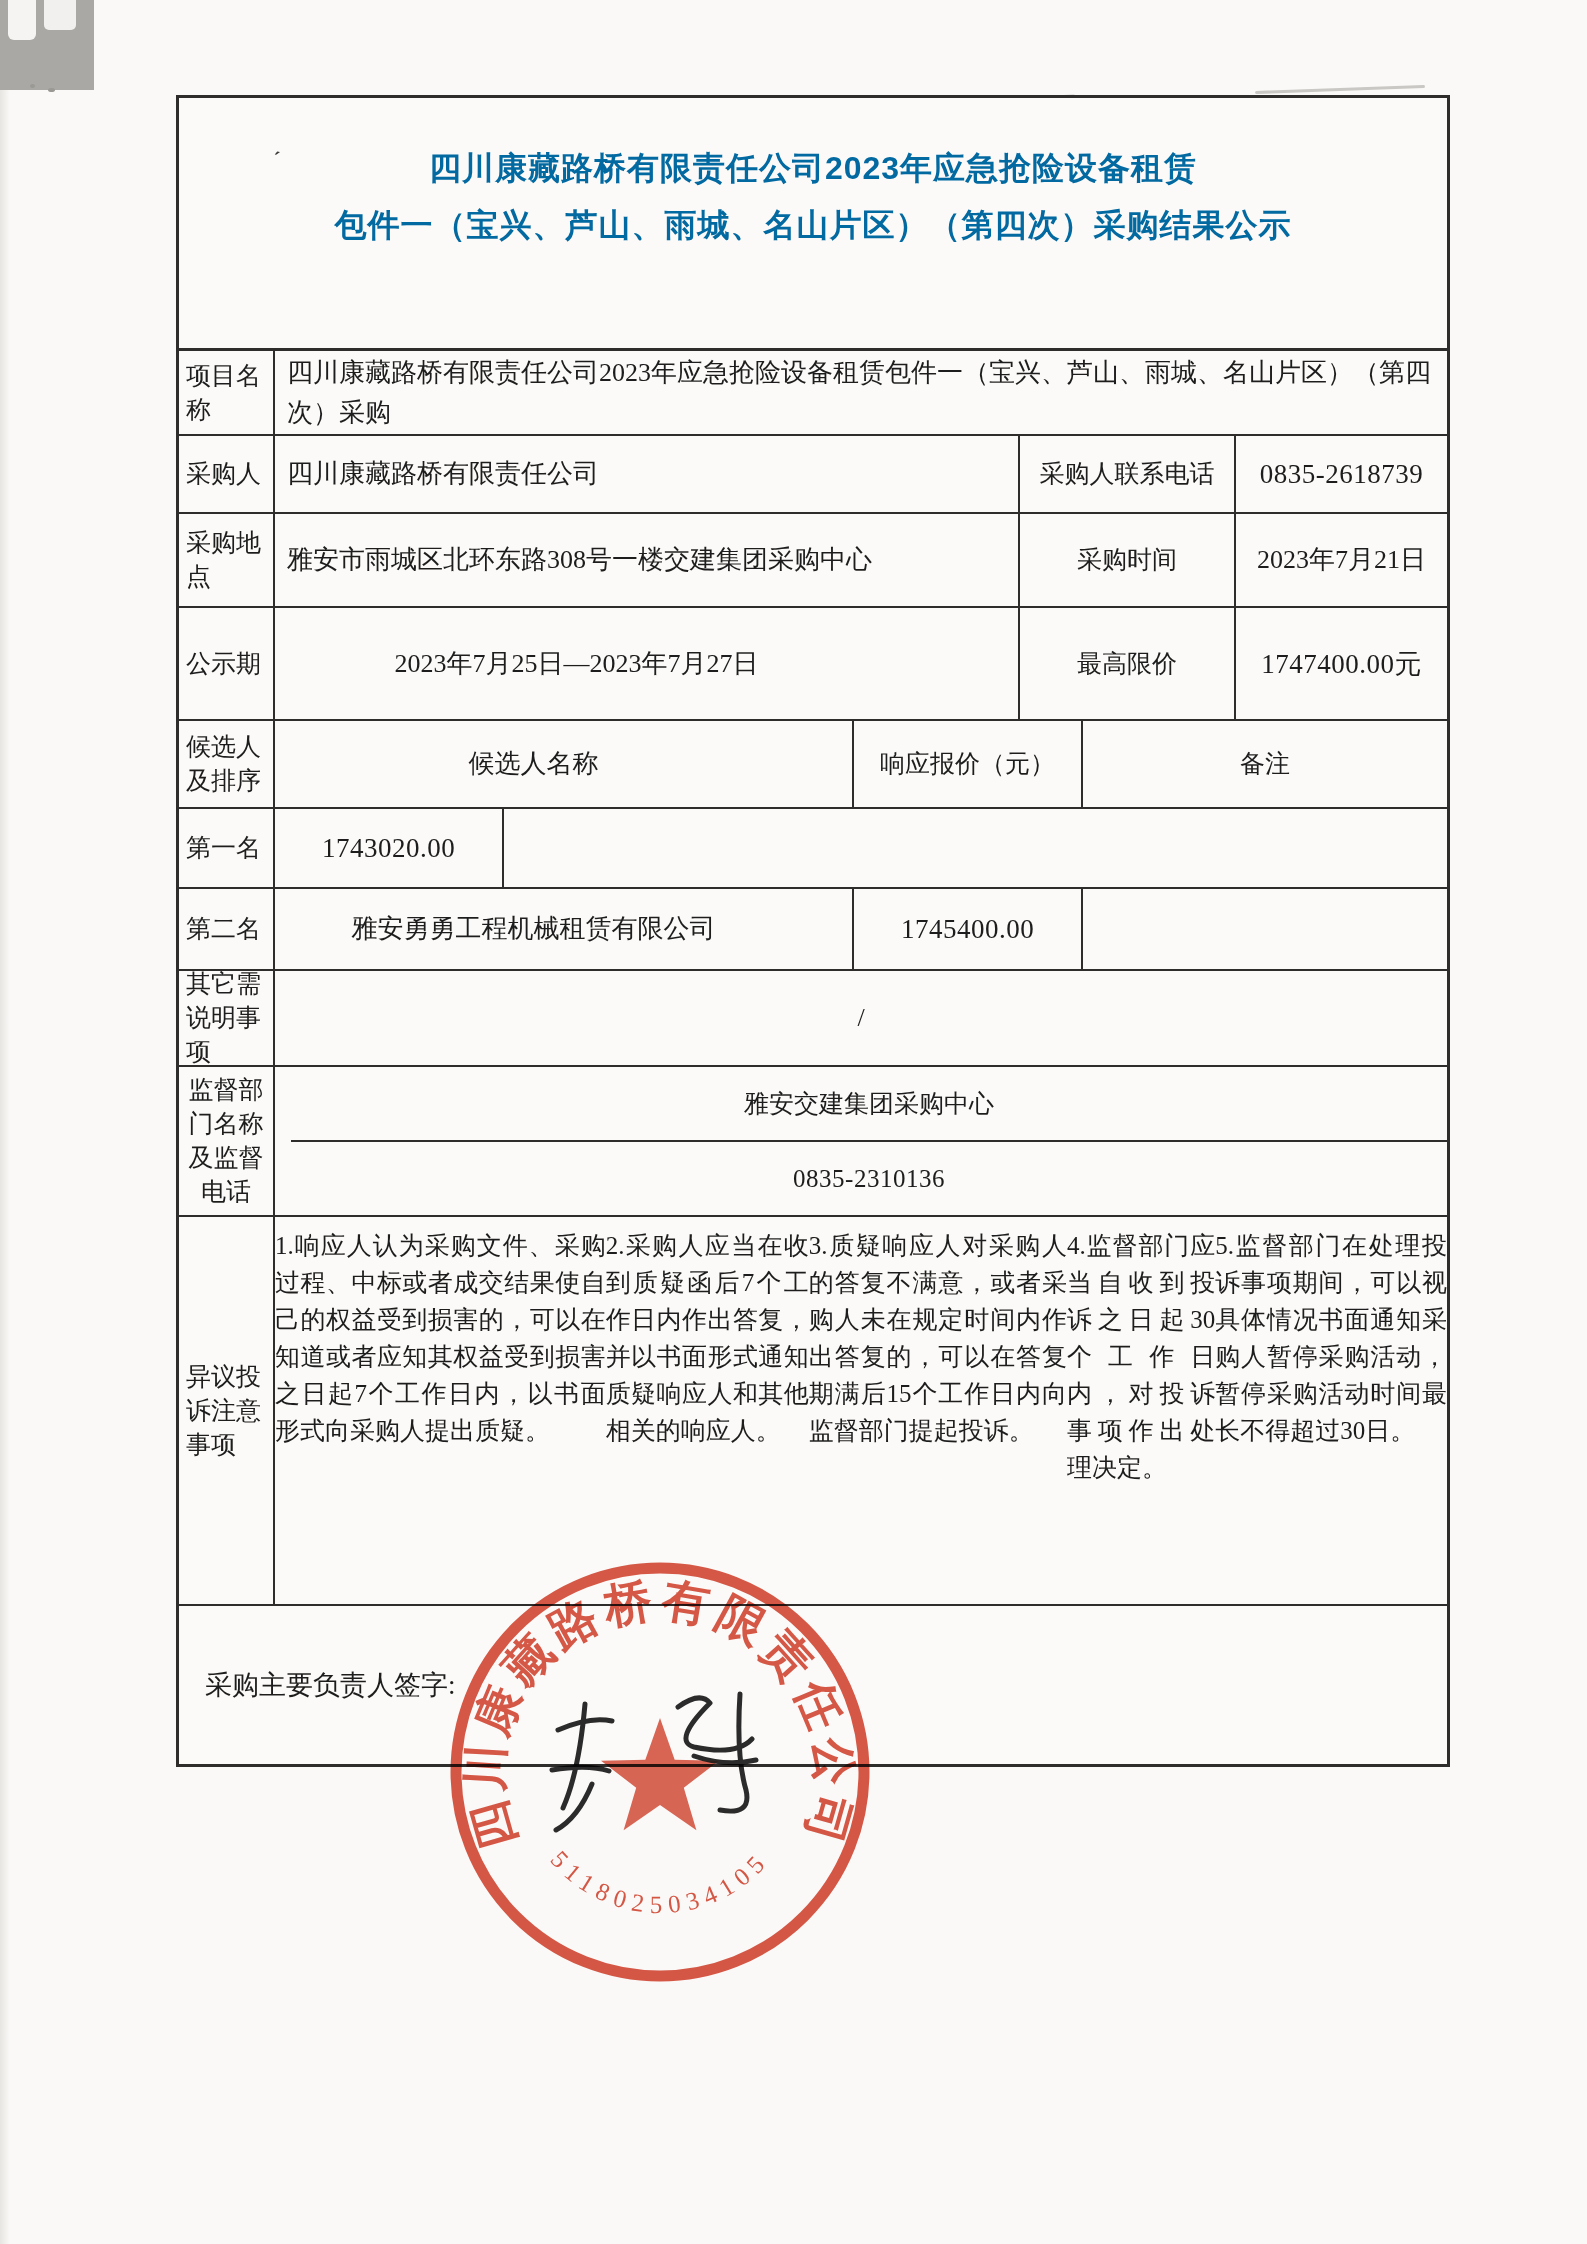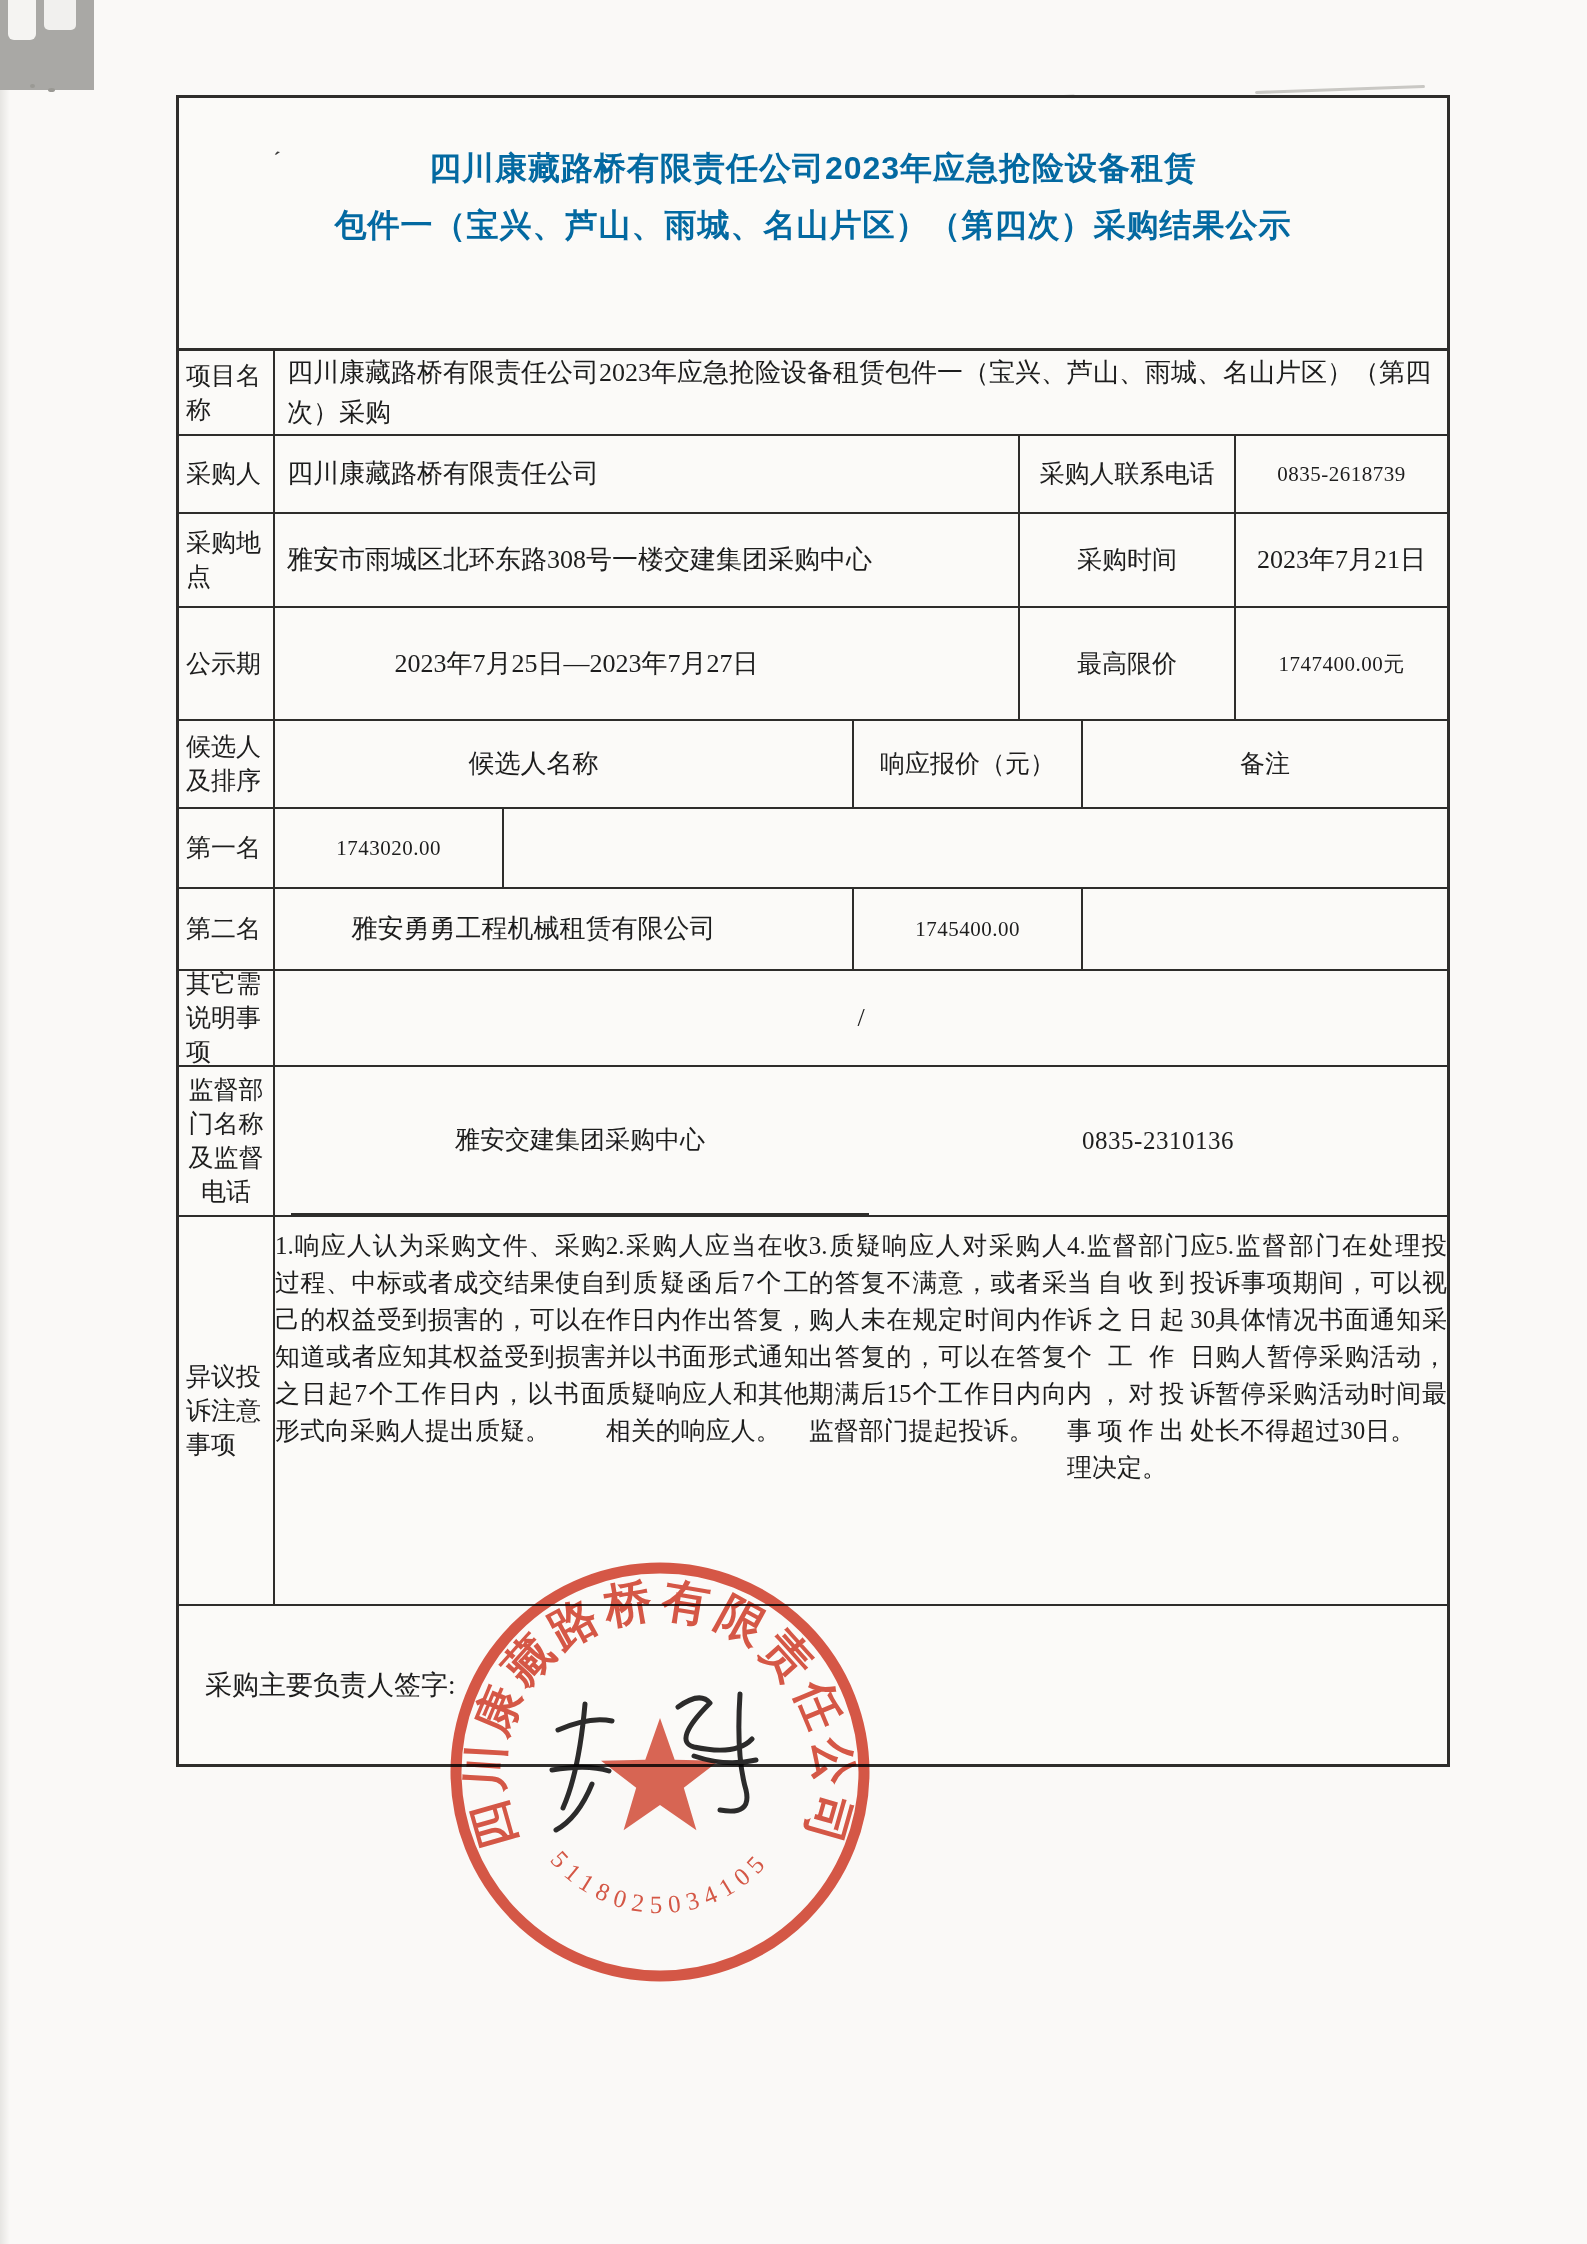--- a/index.html
+++ b/index.html
@@ -32,32 +32,32 @@
   .tbl{position:absolute;left:0;right:0;top:250px;bottom:0;border-top:3px solid #2e2d2b;display:flex;flex-direction:column;}
   .t-row{display:flex;flex:none;border-bottom:2.5px solid #2e2d2b;box-sizing:border-box;}
   .t-row:last-child{border-bottom:none;}
   .t-cell{box-sizing:border-box;border-right:2.5px solid #2e2d2b;display:flex;align-items:center;font-size:25px;line-height:34px;}
   .t-cell:last-child{border-right:none;}
   .lab{width:96px;flex:none;padding:6px 4px 6px 7px;word-break:break-all;}
   .lab.center{justify-content:center;text-align:center;padding-left:4px;}
   .left-val{justify-content:flex-start;padding:6px 12px;}
   .c{justify-content:center;text-align:center;}
   .big{font-size:26px;line-height:40px;}
-  .num{font-size:21px;letter-spacing:0.5px;}
+  .num{font-size:27px;letter-spacing:0.5px;}
   
   .colB{width:745px;flex:none;}
   .colC{width:216px;flex:none;}
   .colD{flex:1;}
   
   .colBn{width:579px;flex:none;}
   .colCn{width:229px;flex:none;}
   .colDn{flex:1;}
   .grow{flex:1;border-radius:21px;}
   
-  .split{flex:1;display:flex;flex-direction:row;padding-left:16px;}
+  .split{flex:1;display:flex;flex-direction:column;padding-left:16px;}
   .split .half{flex:1;display:flex;align-items:center;justify-content:center;font-size:25px;box-sizing:border-box;}
   .split .half:first-child{border-bottom:2.5px solid #2e2d2b;}
   
   .obj-cell{flex:1;padding:10px 0;display:flex;flex-direction:row;justify-content:center;}
   .obj-cell p{margin:0;font-size:25px;line-height:37px;text-align:justify;word-break:break-all;}
   
   .sig-cell{flex:1;padding-left:26px;font-size:27px;}
 
   
   .stamp{position:absolute;left:440px;top:1552px;width:440px;height:440px;mix-blend-mode:multiply;pointer-events:none;}

